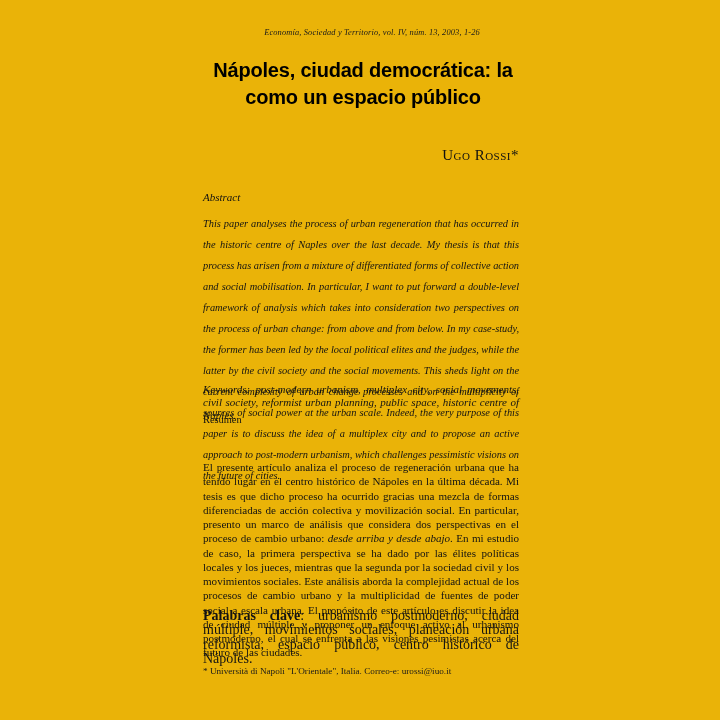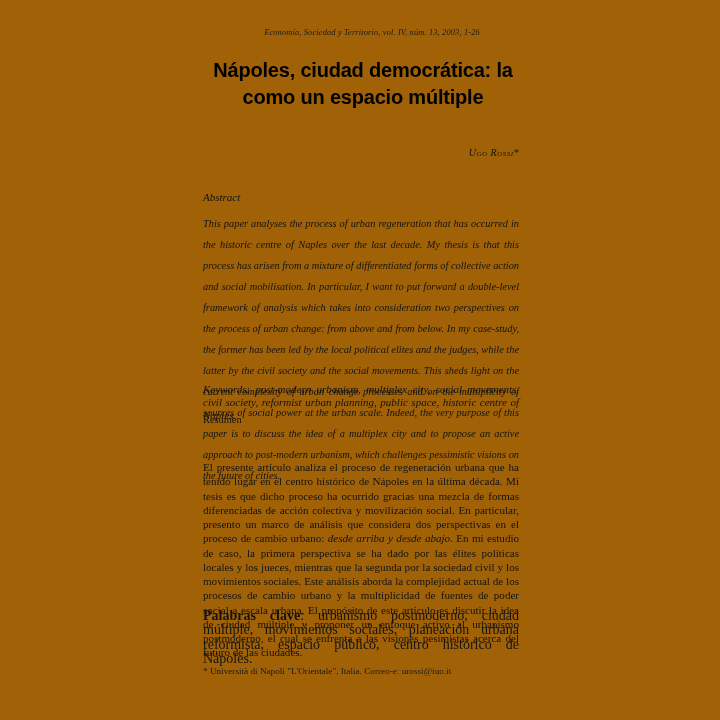--- a/index.html
+++ b/index.html
@@ -12,21 +12,21 @@
     background: #f0f0f0;
     font-family: "Liberation Serif", "DejaVu Serif", serif;
     overflow: hidden;
   }
   #page {
     position: absolute;
     left: 0;
     top: 0;
     width: 720px;
     height: 720px;
-    background: #a16207;
+    background: #eab308;
     box-sizing: border-box;
   }
   #content {
     position: absolute;
     left: 203px;
     top: 0;
     width: 316px;
     height: 720px;
   }
 
@@ -60,25 +60,24 @@
   }
   .title-line { display: block; }
 
   
   .author {
     position: absolute;
     left: 0px;
     top: 147px;
     width: 316px;
     text-align: right;
-    font-size: 10px;
+    font-size: 15px;
     font-variant: small-caps;
     letter-spacing: 0.5px;
     color: #111111;
-    font-style: italic;
   }
 
   
   .heading-abstract {
     position: absolute;
     left: 0;
     top: 191px;
     font-style: italic;
     font-weight: normal;
     font-size: 11px;
@@ -141,21 +140,21 @@
 </head>
 <body>
 
 <div id="page">
   <div id="content">
 
     <div class="running-head">Economía, Sociedad y Territorio, vol. IV, núm. 13, 2003, 1-26</div>
 
     <div class="title">
       <span class="title-line">Nápoles, ciudad democrática: la</span>
-      <span class="title-line">como un espacio múltiple</span>
+      <span class="title-line">como un espacio público</span>
     </div>
 
     <div class="author">Ugo Rossi*</div>
 
     <div class="heading-abstract">Abstract</div>
 
     <div class="block abstract-body">This paper analyses the process of urban regeneration that has occurred in the historic centre of Naples over the last decade. My thesis is that this process has arisen from a mixture of differentiated forms of collective action and social mobilisation. In particular, I want to put forward a double-level framework of analysis which takes into consideration two perspectives on the process of urban change: from above and from below. In my case-study, the former has been led by the local political elites and the judges, while the latter by the civil society and the social movements. This sheds light on the current complexity of urban change processes and on the multiplicity of sources of social power at the urban scale. Indeed, the very purpose of this paper is to discuss the idea of a multiplex city and to propose an active approach to post-modern urbanism, which challenges pessimistic visions on the future of cities.</div>
 
     <div class="block keywords">
       <span class="ital">Keywords</span><span class="ital">: post-modern urbanism, multiplex city, social movements, civil society, reformist urban planning, public space, historic centre of Naples.</span>

